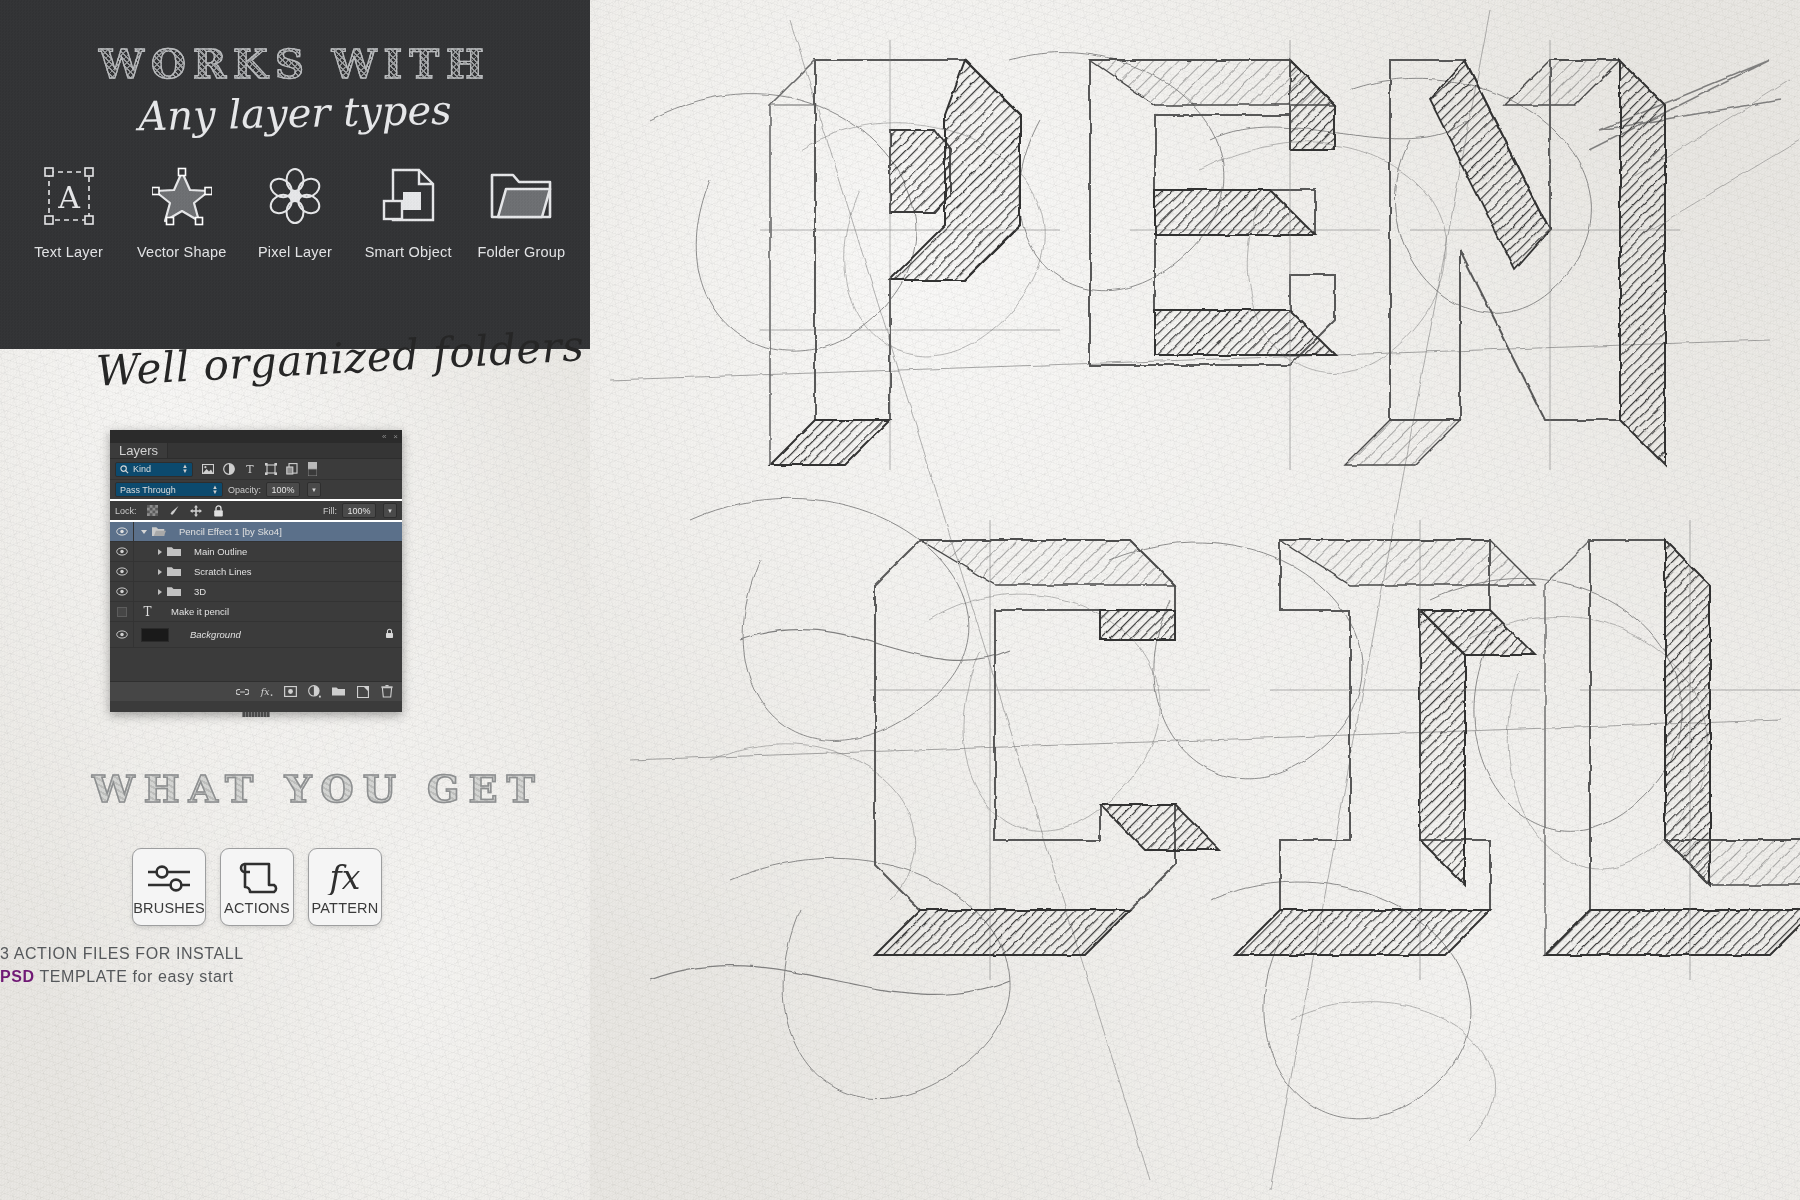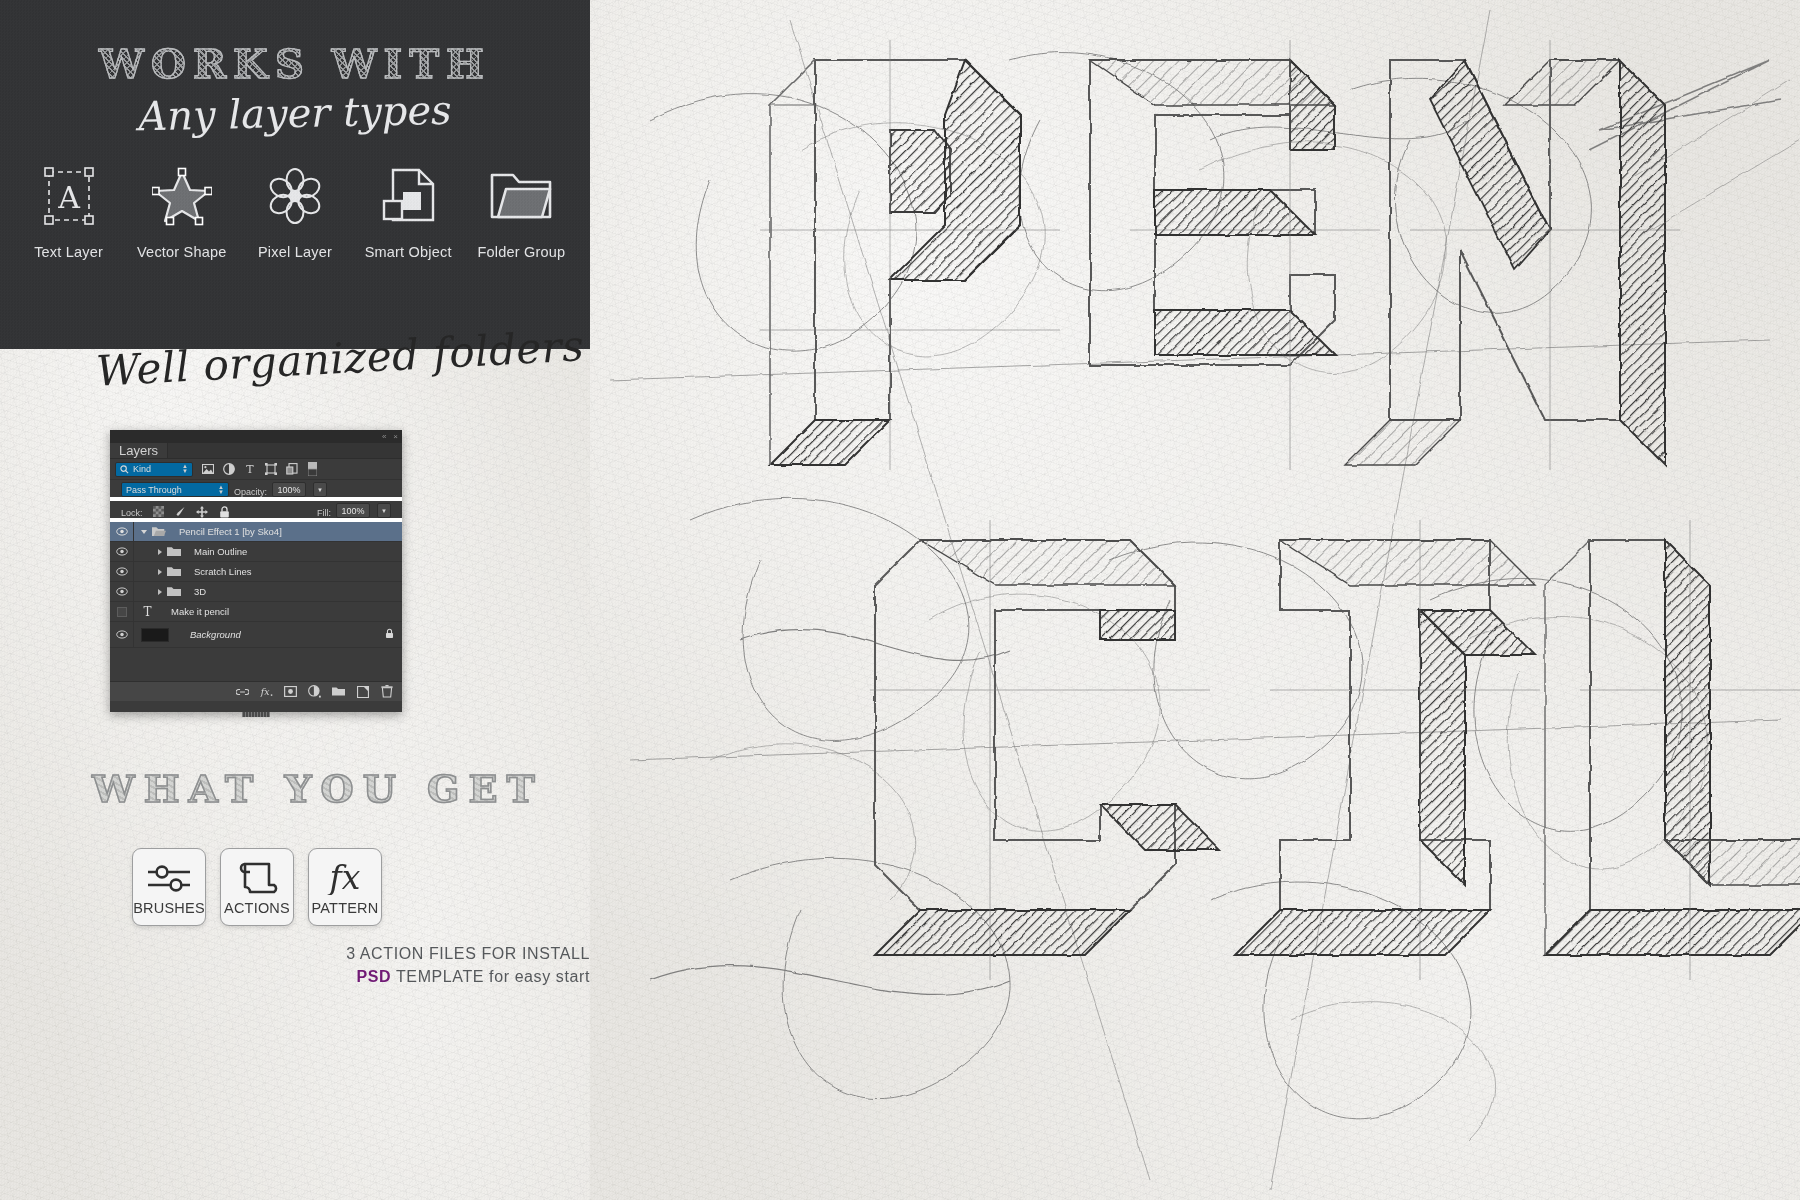--- a/index.html
+++ b/index.html
@@ -154,36 +154,36 @@
     border-right:1px solid #2d2d2d;
   }
   .ps-tabrest { flex:1; background:#353535; }
 
   .ps-filterrow {
     height:21px; display:flex; align-items:center; gap:4px;
     padding:0 5px; background:#3b3b3b;
     border-bottom:1px solid #323232;
   }
   .ps-select {
-    height:15px; background:#0369a1; border:1px solid #2e2e2e;
+    height:15px; background:#0c4a6e; border:1px solid #2e2e2e;
     border-radius:2px; display:flex; align-items:center;
     padding:0 4px; gap:4px; font-size:9px; color:#ddd;
     position:relative;
   }
   .ps-select .spin { margin-left:auto; font-size:6px; line-height:5px; color:#cfcfcf; text-align:center; }
   #kind-select { width:78px; }
   #blend-select { width:108px; }
 
   .ficons { display:flex; align-items:center; gap:8px; margin-left:4px; }
   .ficon { width:13px; height:13px; display:flex; align-items:center; justify-content:center; color:#cfcfcf; }
 
   .ps-bmrow, .ps-lockrow {
-    height:21px; display:flex; align-items:flex-end;
-    padding:0 11px; background:#3b3b3b; gap:5px;
-    border-bottom:4px solid #ffffff;
+    height:21px; display:flex; align-items:center;
+    padding:0 5px; background:#3b3b3b; gap:5px;
+    border-bottom:2px solid #ffffff;
   }
   .lbl { font-size:9px; color:#cbcbcb; }
   .numbox {
     background:#4a4a4a; border:1px solid #2e2e2e; border-radius:2px;
     height:15px; min-width:34px; padding:0 4px;
     display:flex; align-items:center; justify-content:center;
     font-size:9px; color:#e4e4e4;
   }
   .caret {
     width:14px; height:15px; background:#4a4a4a; border:1px solid #2e2e2e;
@@ -239,21 +239,21 @@
     display:flex; flex-direction:column; align-items:center; justify-content:center;
     box-shadow:0 2px 4px rgba(0,0,0,.12);
   }
   .badge .bart { height:40px; display:flex; align-items:center; justify-content:center; }
   .badge .blbl {
     font-size:14.5px; font-weight:normal; color:#3a3a3a;
     letter-spacing:.2px; margin-top:2px;
   }
 
   .getlist {
-    position:absolute; left:0; top:942px; width:590px; text-align:right;
+    position:absolute; left:0; top:942px; width:590px; text-align:left;
     font-size:16px; color:#55585b; line-height:1.45;
     letter-spacing:.6px;
   }
   .getlist b { color:#701a75; font-weight:bold; }
   .getlist .line { white-space:nowrap; }
 
   
   .art-wrap { position:absolute; inset:0; }
   .art-scratches { position:absolute; inset:0; opacity:.85; }
 </style>

